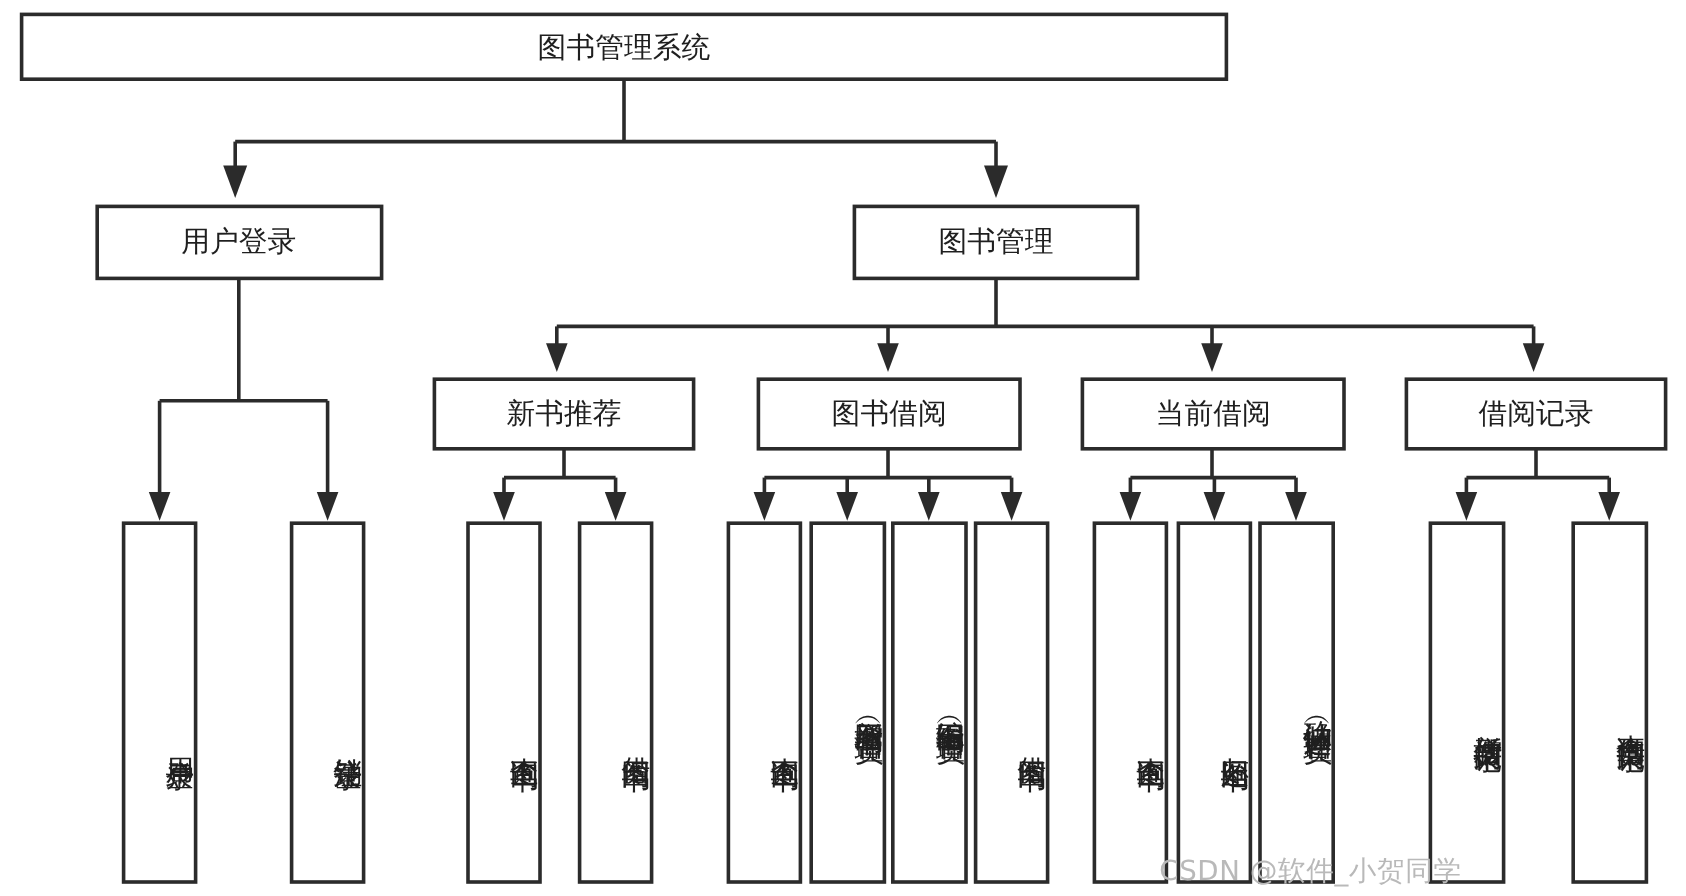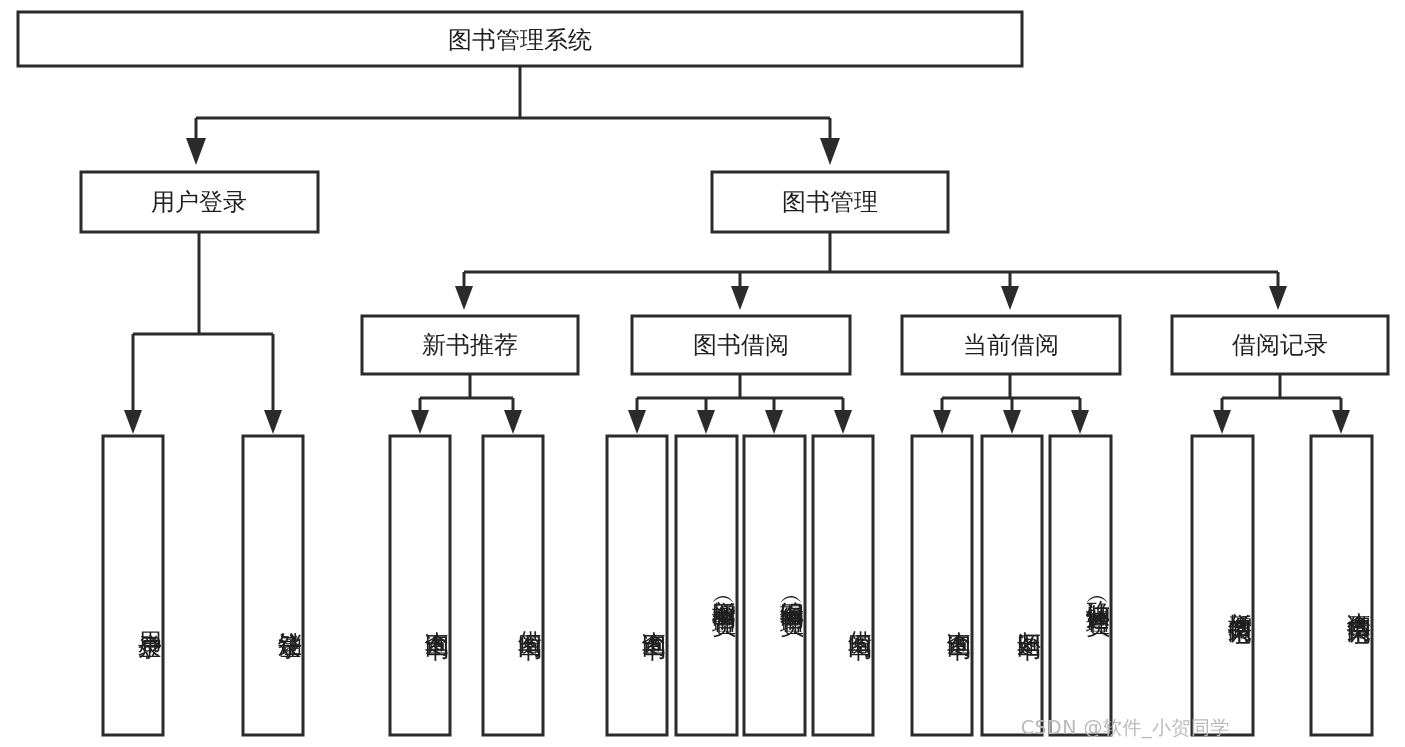--- a/index.html
+++ b/index.html
@@ -11,21 +11,20 @@
     width: 1405px;
     height: 747px;
     font-family: "DejaVu Sans", "Liberation Sans", sans-serif;
     overflow: hidden;
     position: relative;
   }
   #diagram-root {
     position: relative;
     width: 1226px;
     height: 747px;
-    padding-left: 12px;
   }
   svg.flow {
     position: absolute;
     left: 0;
     top: 0;
     width: 1405px;
     height: 747px;
     display: block;
   }
   .node-box {
@@ -65,21 +64,21 @@
     display: flex;
     align-items: flex-start;
     justify-content: center;
     pointer-events: none;
   }
   .watermark {
     position: absolute;
     right: 8px;
     bottom: 6px;
     font-family: "DejaVu Sans", "Liberation Sans", sans-serif;
-    font-size: 19px;
+    font-size: 23px;
     color: #b9b9b9;
     white-space: nowrap;
     letter-spacing: 0.5px;
   }
 </style>
 </head>
 <body>
 
 <div id="diagram-root">
 

